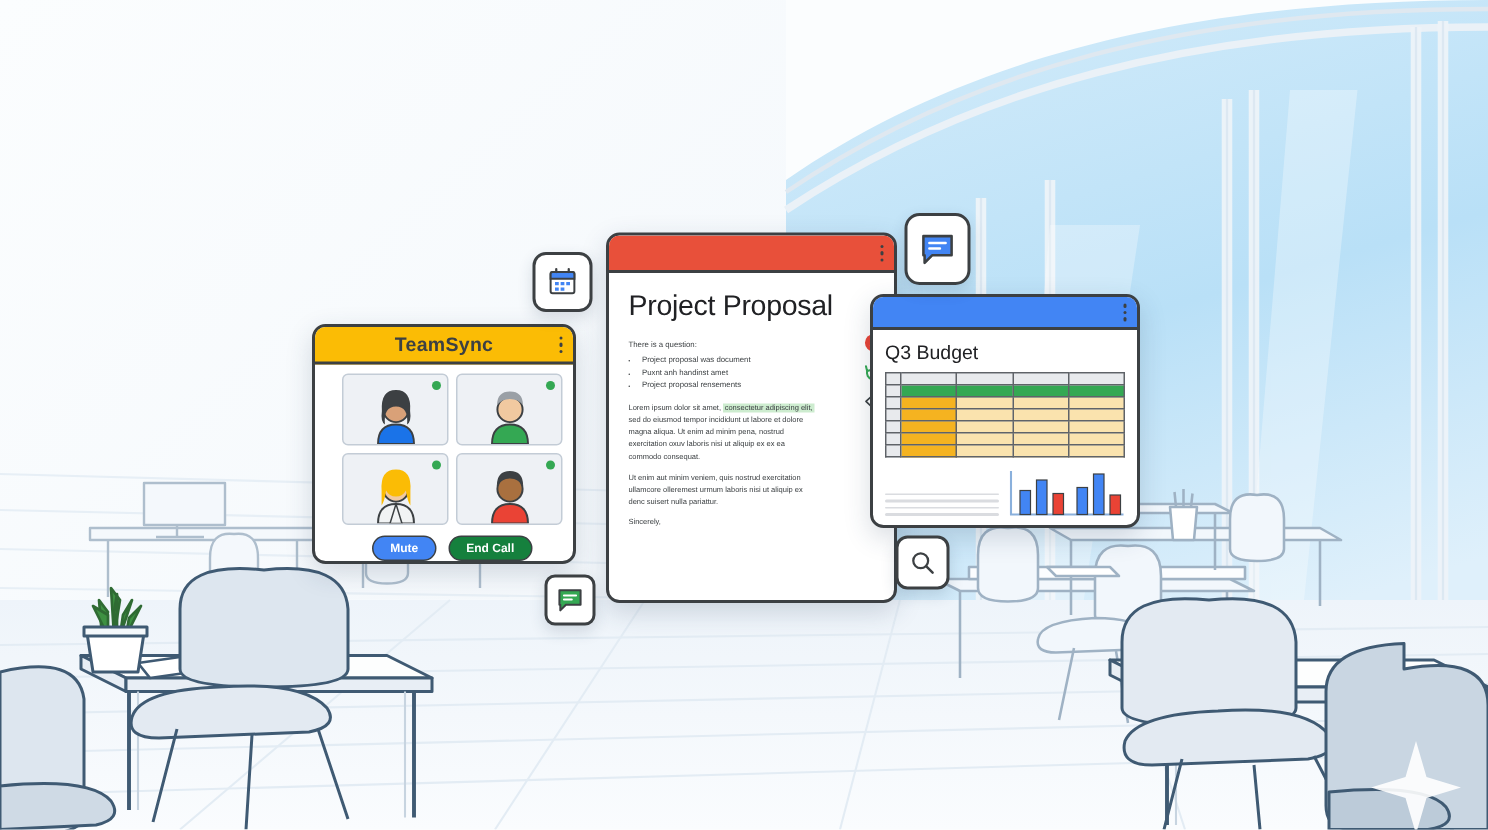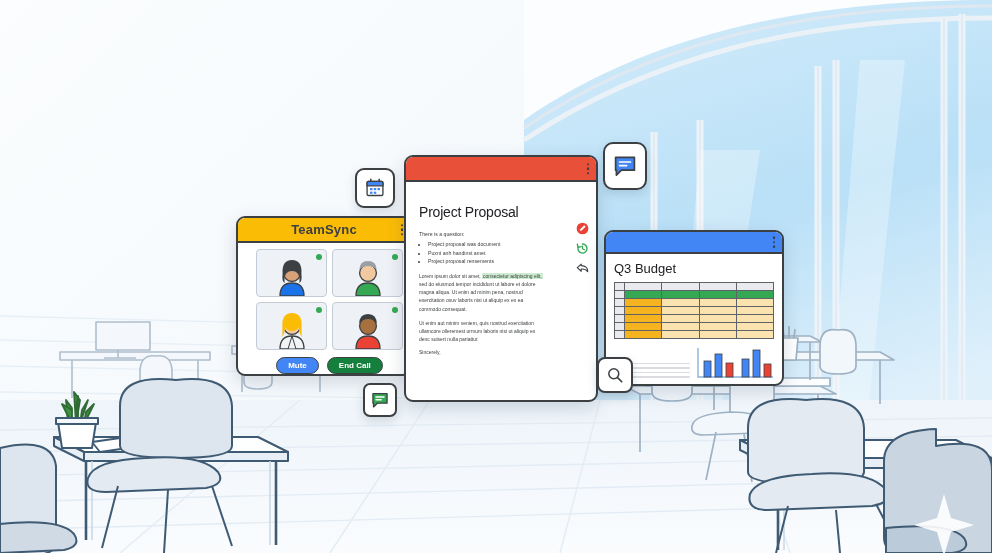--- a/index.html
+++ b/index.html
@@ -16,47 +16,47 @@
   
   .card{position:absolute;background:#fff;border:2px solid #3c4043;border-radius:10px;
         box-shadow:0 6px 18px rgba(40,60,90,.18);overflow:hidden;}
   .titlebar{height:22px;display:flex;align-items:center;justify-content:center;position:relative;}
   .titlebar .tb-title{font-size:13px;font-weight:700;color:#3c4043;letter-spacing:.2px;}
   .dots{position:absolute;right:7px;top:50%;transform:translateY(-50%);
         display:flex;flex-direction:column;gap:2px;}
   .dots i{display:block;width:2.5px;height:2.5px;border-radius:50%;background:#3c4043;}
 
   
-  #teamsync{left:236px;top:216px;width:172px;height:156px;border-radius:9px;}
+  #teamsync{left:208px;top:216px;width:172px;height:156px;border-radius:9px;}
   #teamsync .titlebar{background:#fbbc05;border-bottom:2px solid #3c4043;height:23px;}
   #teamsync .ts-body{padding:6px 7px 0 18px;}
   .tile-grid{display:grid;grid-template-columns:1fr 1fr;gap:5px;}
   .tile{position:relative;height:46px;background:#eef1f5;border:1px solid #c3ccd6;border-radius:4px;overflow:hidden;}
   .tile .pres{position:absolute;right:4px;top:4px;width:6px;height:6px;border-radius:50%;background:#34a853;}
   .tile svg{position:absolute;left:50%;bottom:0;transform:translateX(-50%);}
   .ts-actions{display:flex;justify-content:center;gap:8px;margin-top:7px;}
   .pill{border:1px solid #3c4043;border-radius:11px;padding:3px 11px;font-size:8px;color:#fff;font-weight:600;}
   .pill.mute{background:#4285f4;}
   .pill.end{background:#15803d;}
 
   
   #docwin{left:404px;top:155px;width:190px;height:243px;border-radius:9px;}
   #docwin .titlebar{background:#e8503a;border-bottom:2px solid #3c4043;height:23px;}
   .doc-body{padding:10px 12px 0 13px;position:relative;height:100%;box-sizing:border-box;}
-  .doc-title{font-size:14px;color:#202124;margin:12px 0 11px 0;font-weight:400;letter-spacing:-.2px;}
+  .doc-title{font-size:19px;color:#202124;margin:2px 0 11px 0;font-weight:400;letter-spacing:-.2px;}
   .doc-lead{font-size:5.2px;color:#3c4043;margin:0 0 4px 0;}
   .doc-list{margin:0 0 8px 0;padding-left:9px;}
   .doc-list li{font-size:5.2px;color:#3c4043;margin-bottom:2.6px;}
   .doc-para{font-size:5px;color:#3c4043;line-height:1.62;margin:0 0 6px 0;width:125px;}
   .hl{background:#cdeccf;padding:0 1px;}
   .doc-sign{font-size:5px;color:#3c4043;margin:0;}
   .doc-tools{position:absolute;right:7px;top:40px;display:flex;flex-direction:column;gap:7px;align-items:center;}
 
   
-  #sheet{left:604px;top:196px;width:176px;height:152px;border-radius:9px;margin-top:34px;}
+  #sheet{left:580px;top:196px;width:176px;height:152px;border-radius:9px;}
   #sheet .titlebar{background:#4285f4;border-bottom:2px solid #3c4043;height:20px;}
   .sh-body{padding:6px 8px 0 8px;}
   .sh-title{font-size:13px;color:#202124;margin:1px 0 6px 0;font-weight:400;}
   table.grid{border-collapse:collapse;width:100%;border:1px solid #5f6368;table-layout:fixed;}
   table.grid td{border:1px solid #5f6368;height:7px;padding:0;}
   .c-idx{background:#e8eaed;width:9px;}
   .c-hdr{background:#e8eaed;}
   .r-green td{background:#34a853;}
   .r-green td.c-idx{background:#e8eaed;}
   .c-amber{background:#f5b320;}

